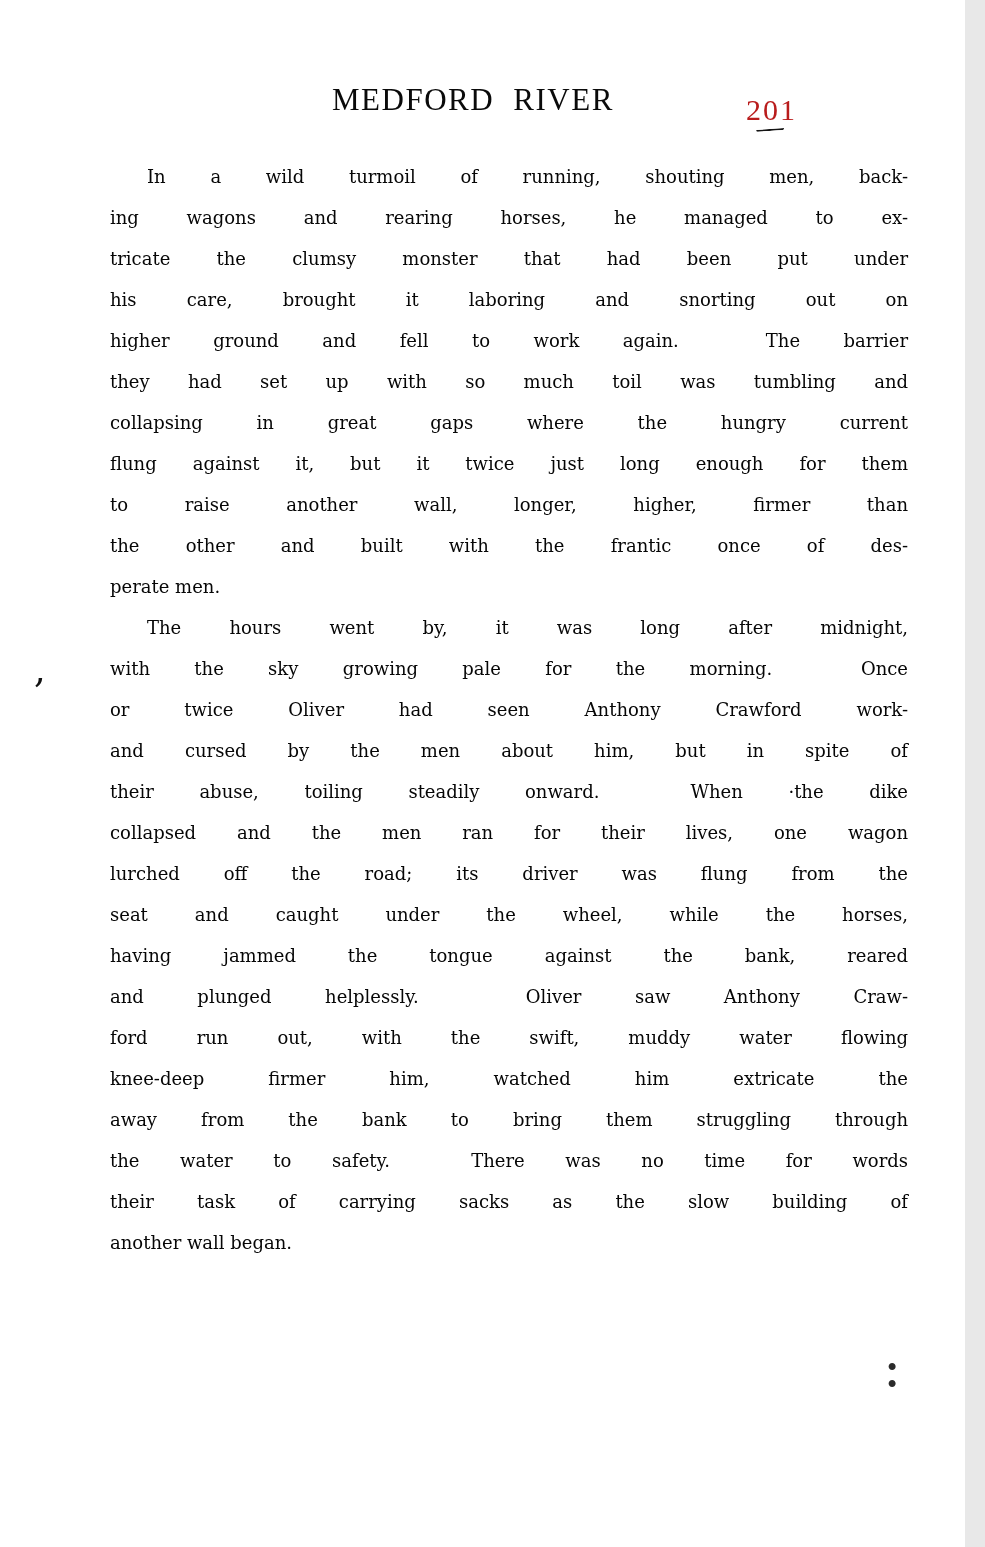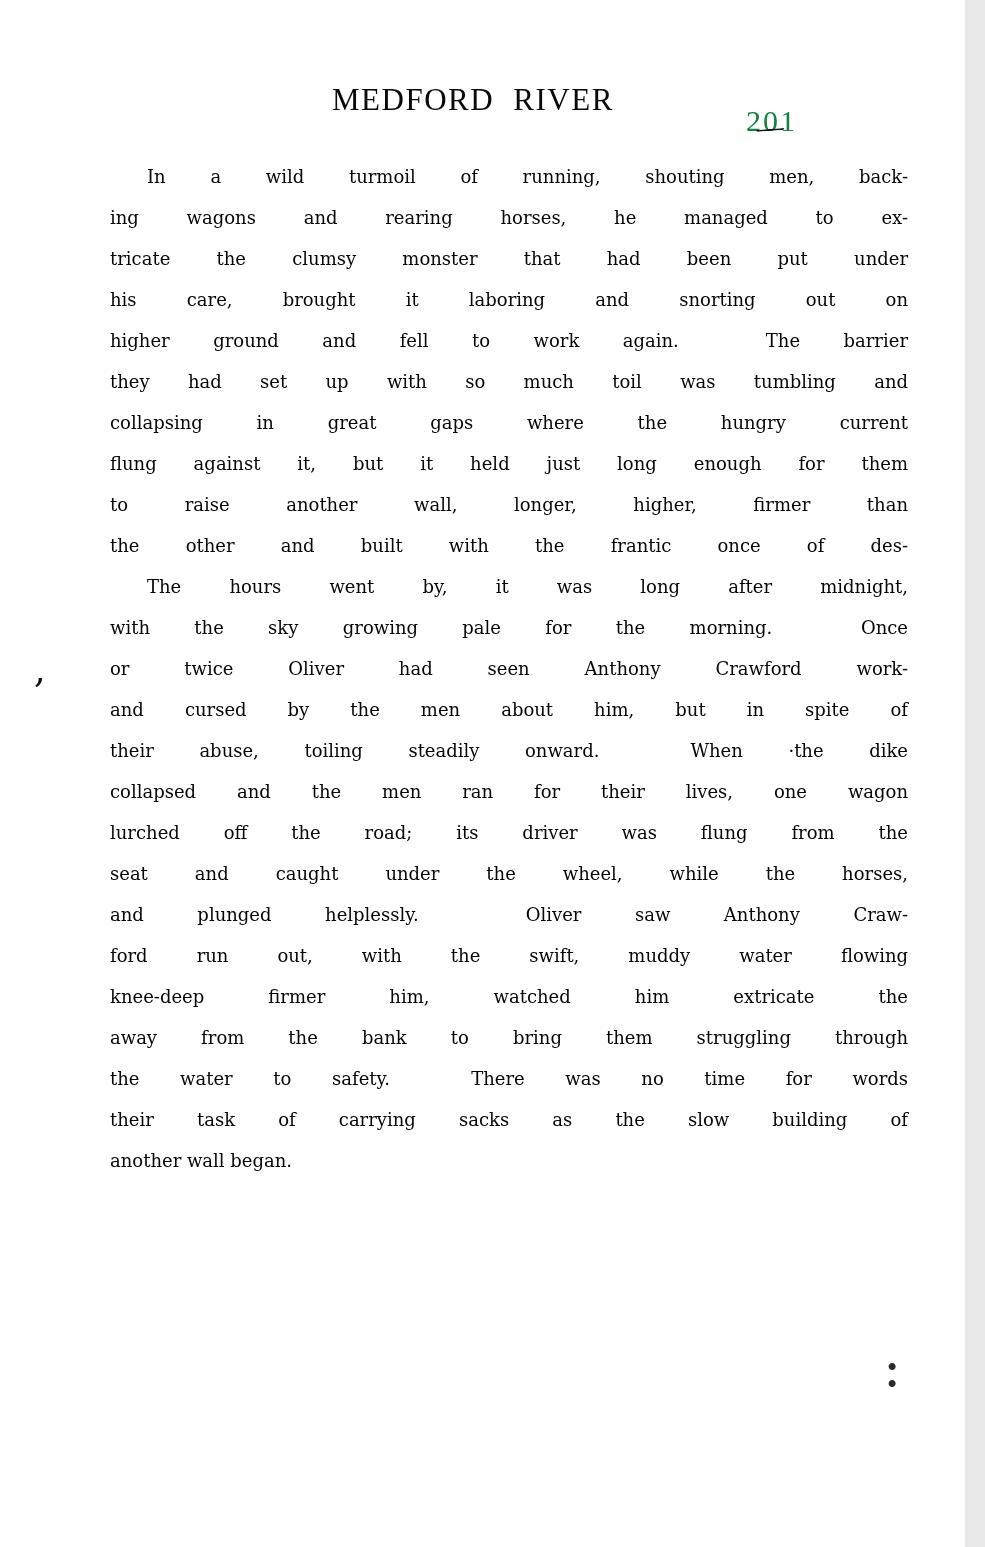--- a/index.html
+++ b/index.html
@@ -11,23 +11,23 @@
     font-family:"DejaVu Serif", serif;
     overflow:hidden;
   }
   .header-title {
     position:absolute; left:332px; top:82px;
     font-family:"Liberation Serif", serif;
     font-size:31px; letter-spacing:1.5px; word-spacing:10px;
     color:#0a0a0a; white-space:nowrap;
   }
   .page-number {
-    position:absolute; left:746px; top:104px;
+    position:absolute; left:746px; top:93px;
     font-family:"Liberation Serif", serif;
-    font-size:30px; letter-spacing:2px; color:#15803d;
+    font-size:30px; letter-spacing:2px; color:#b91c1c;
   }
   .page-number-underline {
     position:absolute; left:756px; top:126px;
     width:28px; height:3px;
     border-bottom:2.5px solid #141414;
     border-radius:2px;
     transform:rotate(-4deg);
   }
   .body-text {
     position:absolute; left:110px; top:156px; width:798px;
@@ -63,33 +63,35 @@
 
   <div class="body-text" id="body-text">
       <div>
         <div class="line first">In a wild turmoil of running, shouting men, back-</div>
         <div class="line">ing wagons and rearing horses, he managed to ex-</div>
         <div class="line">tricate the clumsy monster that had been put under</div>
         <div class="line">his care, brought it laboring and snorting out on</div>
         <div class="line">higher ground and fell to work again.&nbsp; The barrier</div>
         <div class="line">they had set up with so much toil was tumbling and</div>
         <div class="line">collapsing in great gaps where the hungry current</div>
-        <div class="line">flung against it, but it held just long enough for them</div>
+        <div class="line">flung against it, but it twice just long enough for them</div>
         <div class="line">to raise another wall, longer, higher, firmer than</div>
         <div class="line">the other and built with the frantic once of des-</div>
+        <div class="line last">perate men.</div>
       </div>
       <div>
         <div class="line first">The hours went by, it was long after midnight,</div>
         <div class="line">with the sky growing pale for the morning.&nbsp; Once</div>
         <div class="line">or twice Oliver had seen Anthony Crawford work-</div>
         <div class="line">and cursed by the men about him, but in spite of</div>
         <div class="line">their abuse, toiling steadily onward.&nbsp; When ·the dike</div>
         <div class="line">collapsed and the men ran for their lives, one wagon</div>
         <div class="line">lurched off the road; its driver was flung from the</div>
         <div class="line">seat and caught under the wheel, while the horses,</div>
+        <div class="line">having jammed the tongue against the bank, reared</div>
         <div class="line">and plunged helplessly.&nbsp; Oliver saw Anthony Craw-</div>
         <div class="line">ford run out, with the swift, muddy water flowing</div>
         <div class="line">knee-deep firmer him, watched him extricate the</div>
         <div class="line">away from the bank to bring them struggling through</div>
         <div class="line">the water to safety.&nbsp; There was no time for words</div>
         <div class="line">their task of carrying sacks as the slow building of</div>
         <div class="line last">another wall began.</div>
       </div>
     </div>
 

